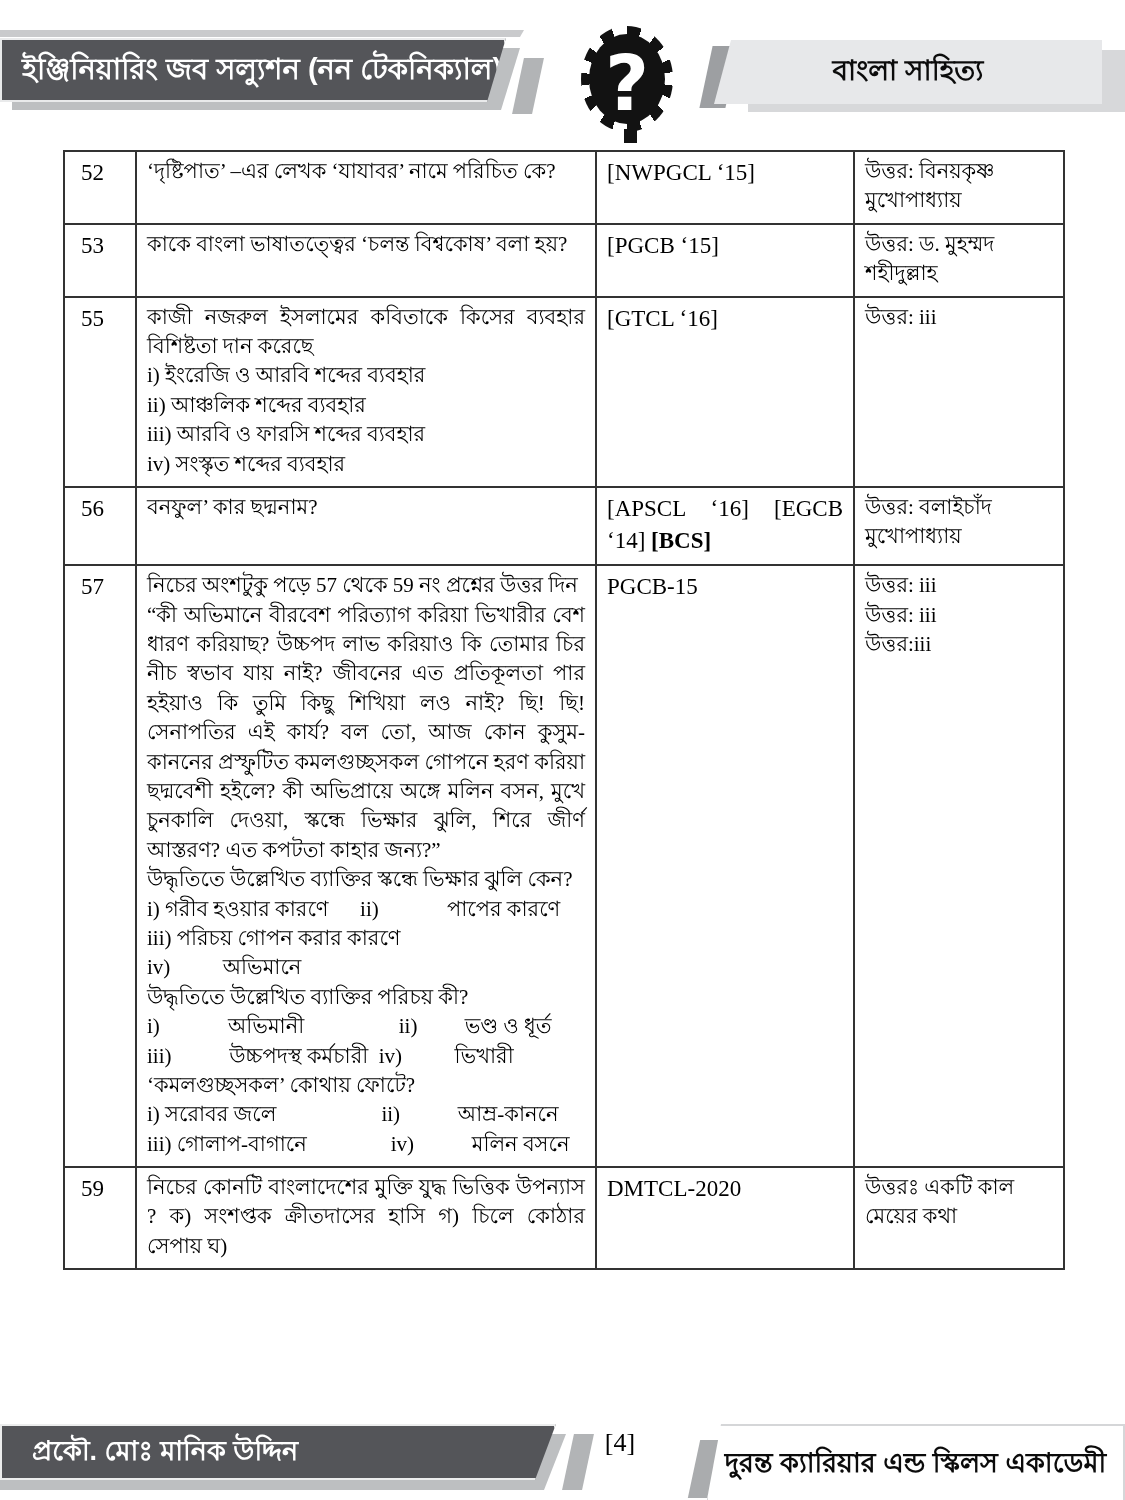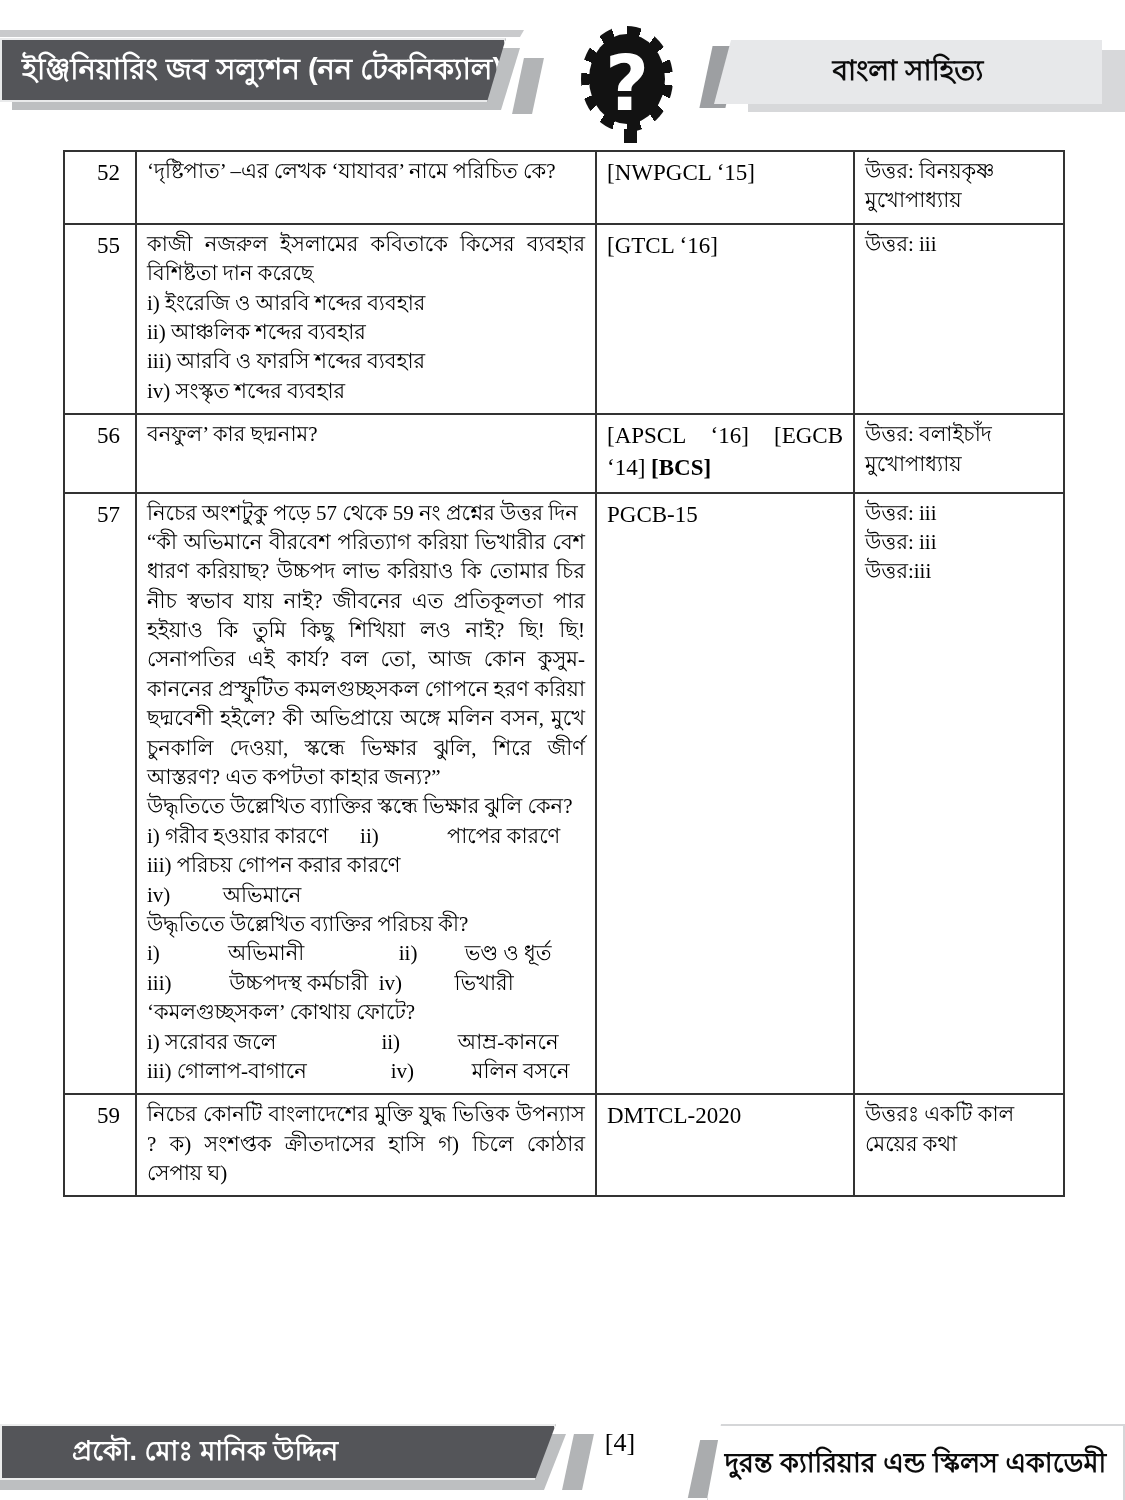--- a/index.html
+++ b/index.html
@@ -30,36 +30,36 @@
   .hdr-right-shadow { position:absolute; left:748px; top:50px; width:377px; height:62px; background:#d7d8da; }
   .hdr-right-bar { position:absolute; left:714px; top:40px; width:388px; height:64px; background:#e7e8ea;
     clip-path:polygon(17px 0,100% 0,100% 100%,0 100%);
     display:flex; align-items:center; justify-content:center;
     font-weight:bold; font-size:28px; color:#0b0b0b; font-family:"Liberation Sans","DejaVu Sans",sans-serif; }
 
   
   .qtable { position:absolute; left:63px; top:150px; width:1000px; border-collapse:collapse; table-layout:fixed; }
   .qtable td { border:2px solid #333333; vertical-align:top; padding:5px 10px 7px 10px;
     font-size:21px; line-height:1.4; }
-  td.col-no { padding-left:32px; font-size:23px;border-radius:30px; }
+  td.col-no { padding-left:16px; font-size:23px;border-radius:30px; }
   td.col-tag { font-size:23px; }
   .qline.justify { text-align:justify; }
   .qline.pre { white-space:pre-wrap; }
   .tagseg.spread { text-align:justify; text-align-last:justify; }
   .tags-justify { text-align:justify; }
   .bold { font-weight:bold; }
   .ansline { }
 
   
   .ftr-left-shadow { position:absolute; left:0; top:1434px; width:566px; height:56px; background:#bdbfc1;
     clip-path:polygon(0 0,100% 0,calc(100% - 22px) 100%,0 100%); }
   .ftr-left-bar { position:absolute; left:0; top:1424px; width:556px; height:56px; background:#545559;
     clip-path:polygon(0 0,100% 0,calc(100% - 21px) 100%,0 100%);
     border:2px solid #eceded;
-    display:flex; align-items:center; padding-left:70px;
+    display:flex; align-items:center; padding-left:30px;
     font-weight:bold; font-size:27px; color:#ffffff; font-family:"Liberation Sans","DejaVu Sans",sans-serif; }
   .ftr-left-accent { position:absolute; left:568px; top:1434px; width:20px; height:56px; background:#b2b4b6; transform:skewX(-12deg); }
   .page-number { position:absolute; left:580px; top:1428px; width:80px; text-align:center; font-size:26px; }
   .ftr-right-accent { position:absolute; left:694px; top:1440px; width:22px; height:58px; background:#aaacae; transform:skewX(-12deg); }
   .ftr-right-box { position:absolute; left:706px; top:1424px; width:419px; height:81px; background:#ffffff;
     border:2px solid #d5d6d8; clip-path:polygon(15px 0,100% 0,100% 100%,0 100%);
     display:flex; align-items:center; justify-content:center;
     font-weight:bold; font-size:27px; color:#0b0b0b; font-family:"Liberation Sans","DejaVu Sans",sans-serif; }
 </style>
 </head>
@@ -95,20 +95,32 @@
       <tr class="qrow">
         <td class="col-no">52</td>
         <td class="col-q">
           <div class="qline">‘দৃষ্টিপাত’ –এর লেখক ‘যাযাবর’ নামে পরিচিত কে?</div>
         </td>
         <td class="col-tag">
           <div class="tagseg">[NWPGCL ‘15]</div>
         </td>
         <td class="col-ans">
           <div class="ansline"><span>উত্তর: বিনয়কৃষ্ণ মুখোপাধ্যায়</span></div>
+        </td>
+      </tr>
+      <tr class="qrow">
+        <td class="col-no">53</td>
+        <td class="col-q">
+          <div class="qline">কাকে বাংলা ভাষাতত্ত্বের ‘চলন্ত বিশ্বকোষ’ বলা হয়?</div>
+        </td>
+        <td class="col-tag">
+          <div class="tagseg">[PGCB ‘15]</div>
+        </td>
+        <td class="col-ans">
+          <div class="ansline"><span>উত্তর: ড. মুহম্মদ শহীদুল্লাহ</span></div>
         </td>
       </tr>
       <tr class="qrow">
         <td class="col-no">55</td>
         <td class="col-q">
           <div class="qline justify">কাজী নজরুল ইসলামের কবিতাকে কিসের ব্যবহার বিশিষ্টতা দান করেছে</div>
           <div class="qline">i) ইংরেজি ও আরবি শব্দের ব্যবহার</div>
           <div class="qline">ii) আঞ্চলিক শব্দের ব্যবহার</div>
           <div class="qline">iii) আরবি ও ফারসি শব্দের ব্যবহার</div>
           <div class="qline">iv) সংস্কৃত শব্দের ব্যবহার</div>

